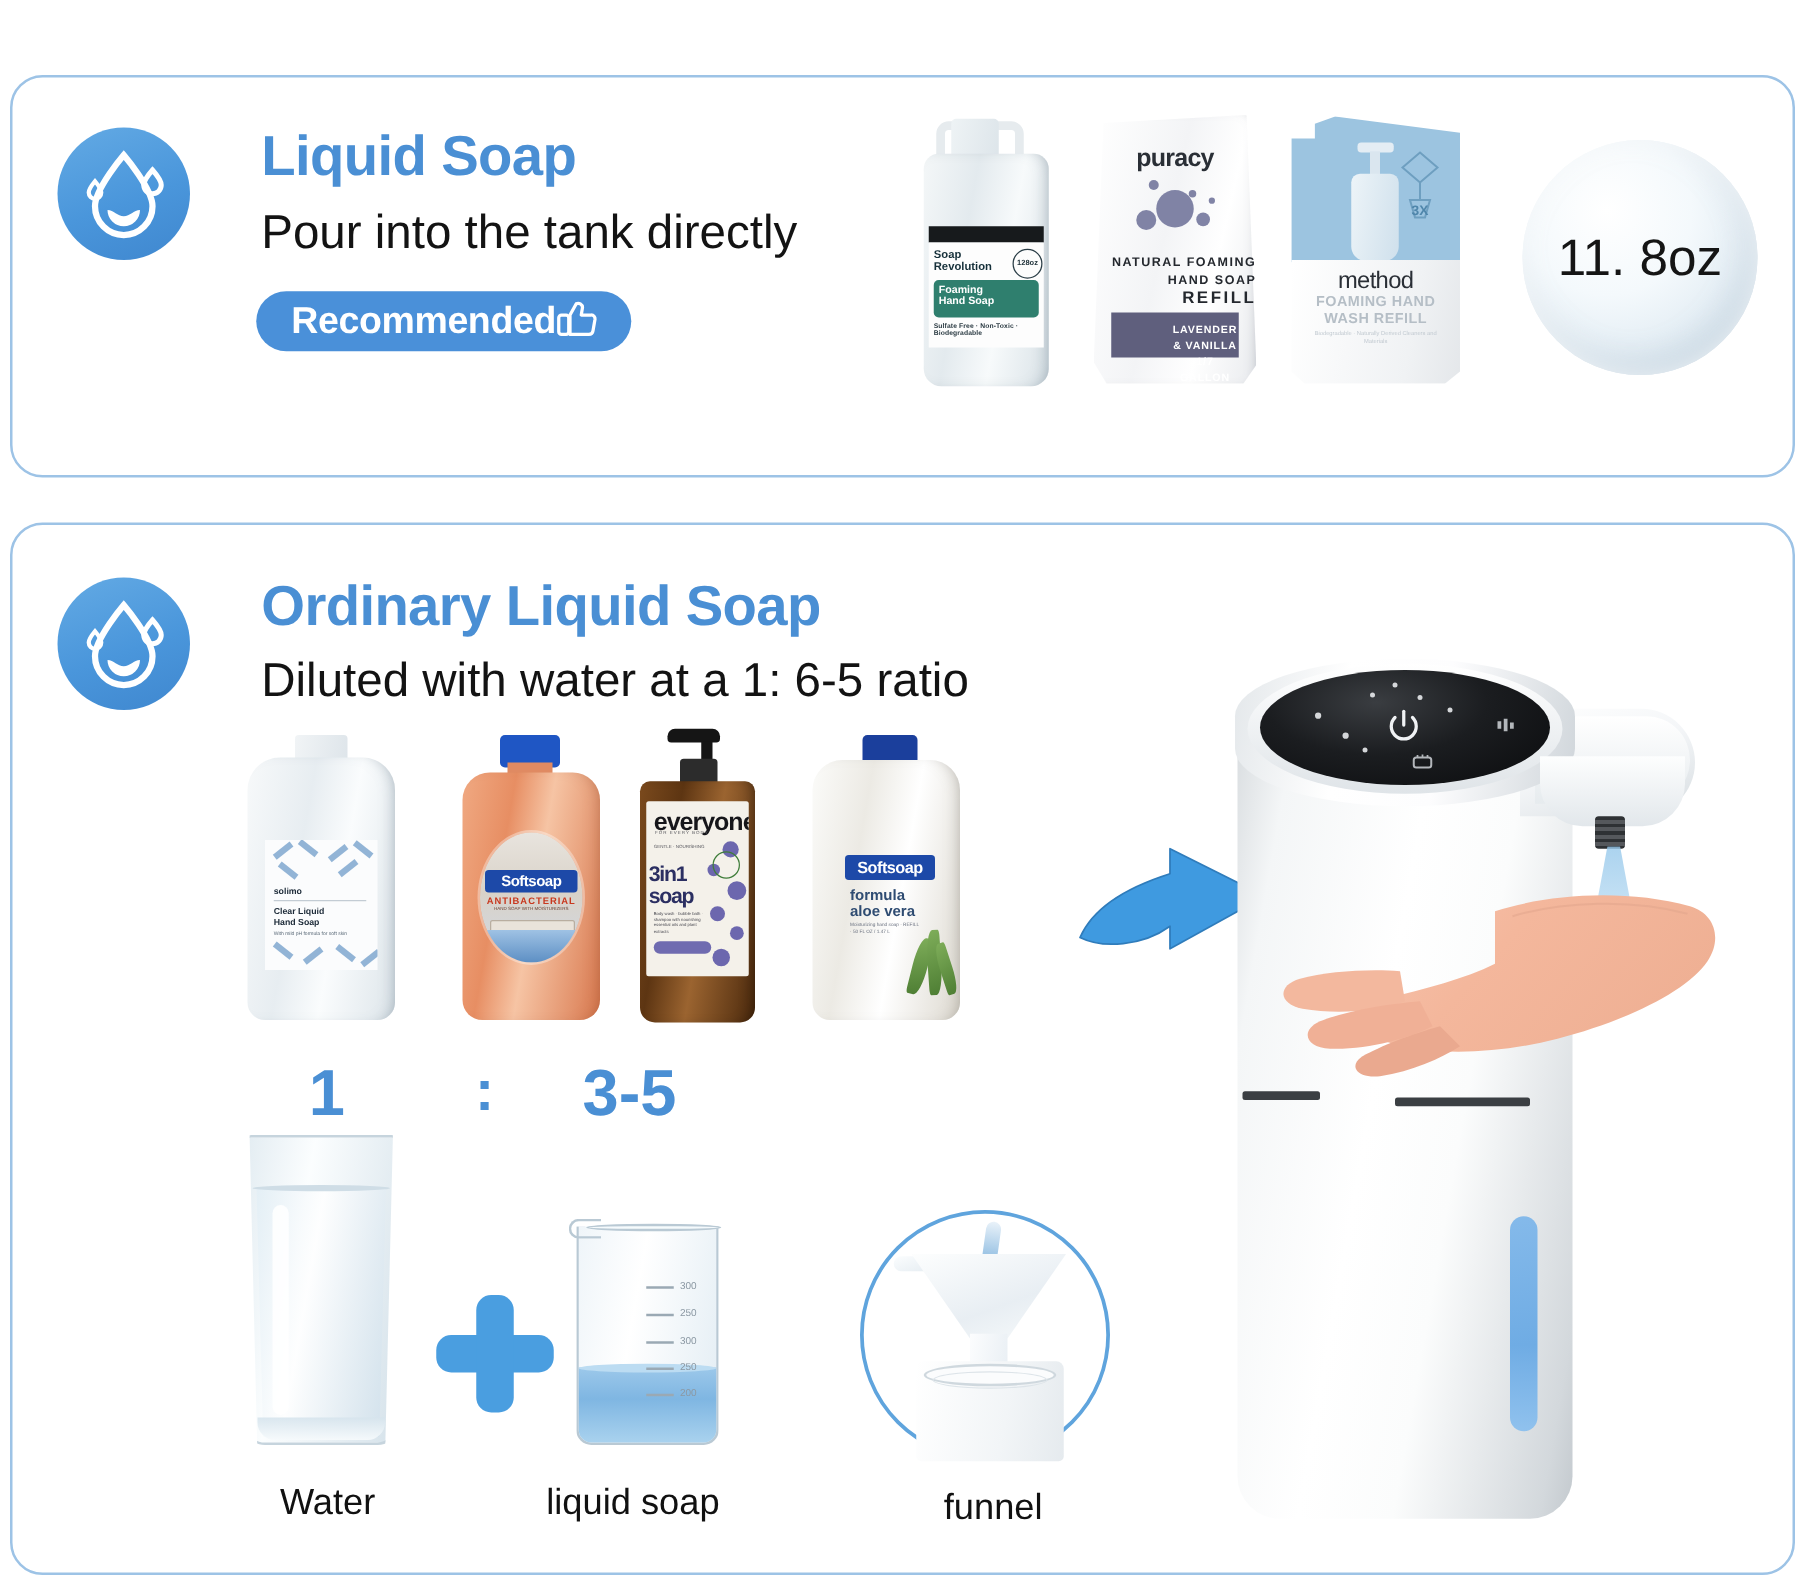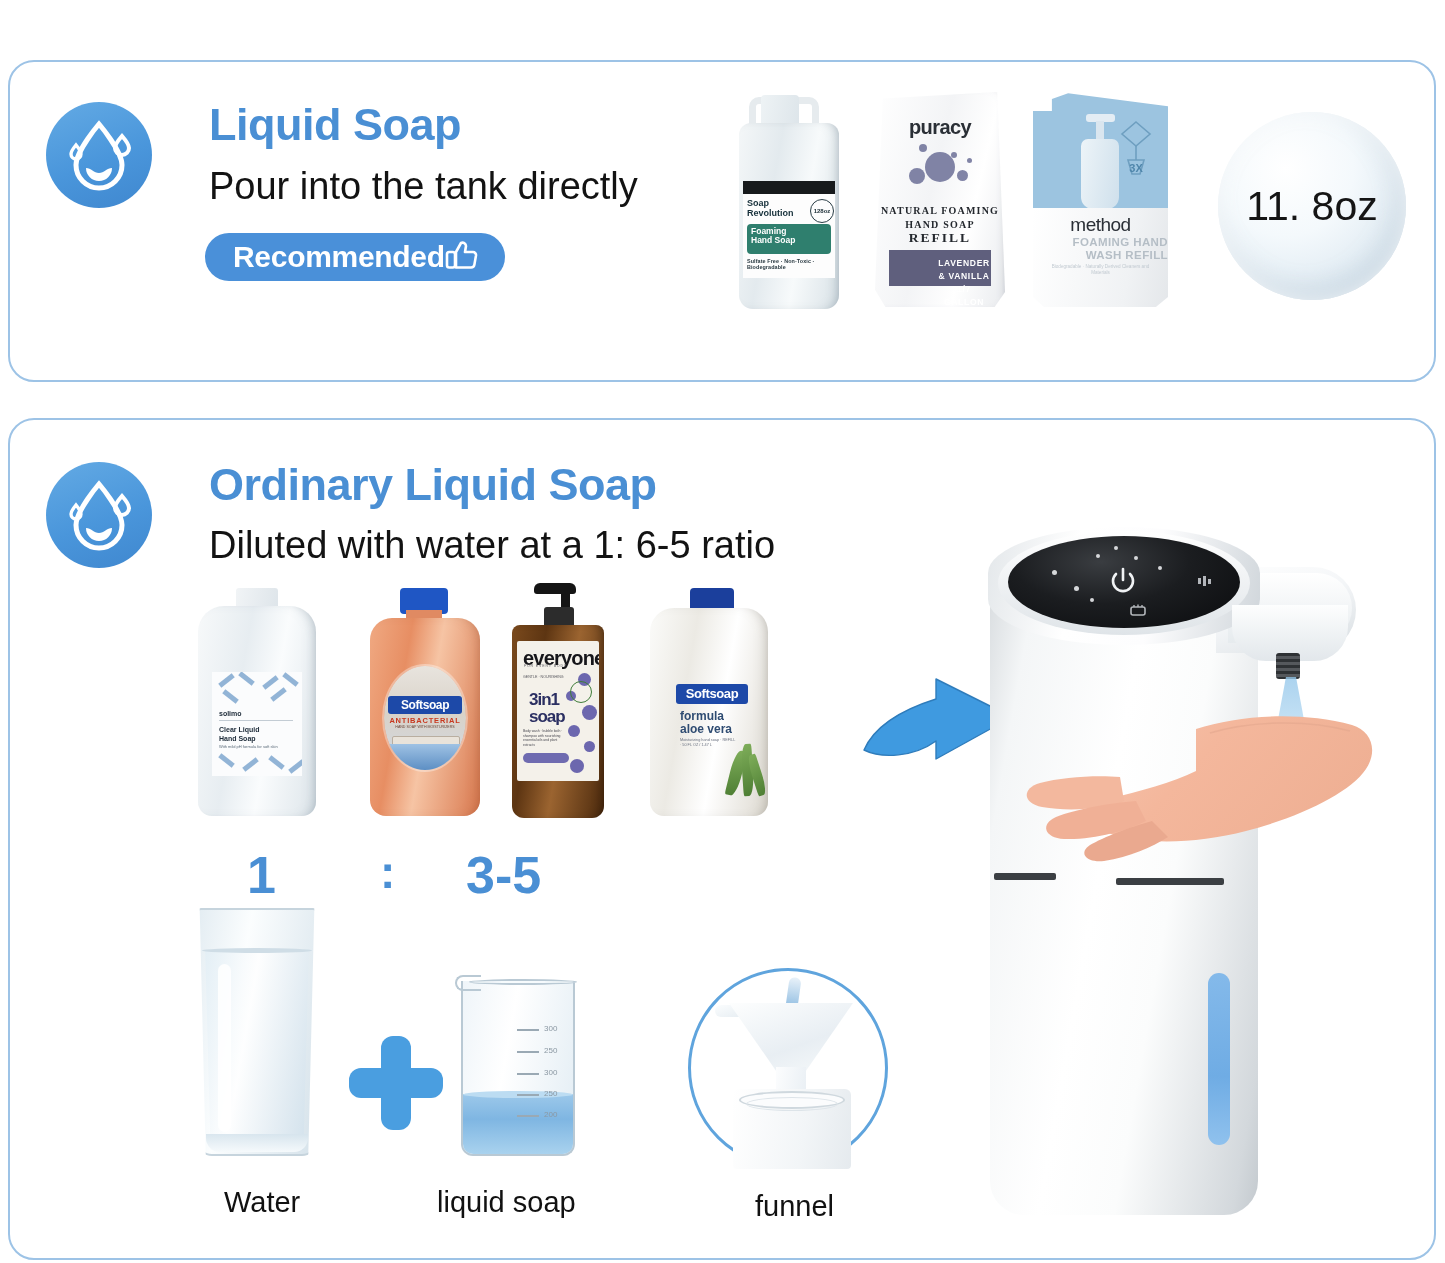--- a/index.html
+++ b/index.html
@@ -73,42 +73,42 @@
   #prod-puracy{left:875px;top:92px;width:130px;height:215px;}
   .pu-body{position:absolute;left:0;top:0;width:130px;height:215px;
     background:linear-gradient(103deg,#ffffff 0%,#f3f4f6 44%,#ffffff 70%,#e9ebee 100%);
     border-radius:10px 10px 7px 7px;
     clip-path:polygon(6% 3%,94% 0%,100% 93%,92% 100%,8% 100%,0% 92%);
     box-shadow:inset -6px 0 10px -8px rgba(110,115,130,.55);}
   .pu-brand{position:absolute;left:0;top:24px;width:130px;text-align:center;
     font-size:20px;color:#2a2f36;font-weight:bold;letter-spacing:-.6px;}
   .pu-art{position:absolute;left:30px;top:52px;width:70px;height:56px;}
   .pu-art .bub{position:absolute;border-radius:50%;background:#6b6f96;opacity:.85;}
-  .pu-txt{position:absolute;left:0;top:112px;width:130px;text-align:center;
-    color:#24282e;font-weight:bold;font-size:10px;line-height:13.5px;letter-spacing:1.2px;font-family:Liberation Serif, serif;}
+  .pu-txt{position:absolute;left:0;top:112px;width:130px;text-align:right;
+    color:#24282e;font-weight:bold;font-size:10px;line-height:13.5px;letter-spacing:1.2px;}
   .pu-txt .big{font-size:13.5px;letter-spacing:2px;}
   .pu-chip{position:absolute;left:14px;top:158px;width:102px;height:36px;background:#5f5f7d;
     color:#ffffff;text-align:center;font-size:8.5px;font-weight:bold;letter-spacing:.7px;
     padding-top:7px;box-sizing:border-box;line-height:13px;padding-left:48px;}
 
   
   #prod-method{left:1033px;top:92px;width:135px;height:215px;}
   .me-top{position:absolute;left:0;top:0;width:135px;height:118px;background:#9cc4e0;
     clip-path:polygon(0% 16%,14% 16%,14% 6%,26% 1%,100% 12%,100% 100%,0% 100%);}
   .me-bot{position:absolute;left:0;top:116px;width:135px;height:99px;
     background:linear-gradient(100deg,#ffffff,#f0f2f4 70%,#e4e7ea);
     clip-path:polygon(0% 0%,100% 0%,100% 90%,91% 100%,8% 100%,0% 90%);}
   .me-pump{position:absolute;left:46px;top:22px;width:42px;height:95px;}
   .me-pump .nozzle{position:absolute;left:7px;top:0;width:29px;height:8px;background:#e4edf4;border-radius:3px;}
   .me-pump .stem{position:absolute;left:17px;top:7px;width:8px;height:20px;background:#dae6ef;}
   .me-pump .bulb{position:absolute;left:2px;top:25px;width:38px;height:70px;
     background:linear-gradient(100deg,#edf4f8,#cfe0ec);border-radius:7px 7px 12px 12px;}
   .me-brand{position:absolute;left:0;top:122px;width:135px;text-align:center;
     font-size:19px;color:#2a2f36;letter-spacing:-.5px;}
-  .me-sub{position:absolute;left:0;top:144px;width:135px;text-align:right;
+  .me-sub{position:absolute;left:0;top:144px;width:135px;text-align:center;
     font-size:11.5px;color:#b5bec6;font-weight:bold;line-height:13px;letter-spacing:.4px;}
   .me-fine{position:absolute;left:18px;top:172px;width:99px;font-size:4.6px;color:#c2cad1;
     line-height:6px;text-align:center;}
   .me-3x{position:absolute;right:12px;top:28px;width:40px;height:58px;}
 
   
   #capacity-bubble{
     position:absolute;left:1218px;top:112px;width:188px;height:188px;border-radius:50%;
     background:radial-gradient(circle at 36% 30%,#ffffff 0%,#f4f9fc 38%,#dfeaf2 72%,#c6d8e5 92%,#eef4f8 100%);
     box-shadow:inset 0 0 26px rgba(255,255,255,.95),inset -7px -9px 22px rgba(150,175,195,.5);
@@ -165,21 +165,21 @@
     border-radius:3px;}
   .ev-body{position:absolute;left:0;top:42px;width:92px;height:193px;
     background:linear-gradient(100deg,#7b4a1d 0%,#5d3512 28%,#9b6430 55%,#4c2a0d 100%);
     border-radius:8px 8px 12px 12px;box-shadow:inset -7px 0 12px -8px rgba(20,10,0,.65);}
   .ev-label{position:absolute;left:5px;top:58px;width:82px;height:140px;background:#f4f1ea;
     border-radius:2px;overflow:hidden;}
   .ev-brand{position:absolute;left:6px;top:6px;font-size:20px;font-weight:bold;color:#16161a;
     letter-spacing:-.8px;text-align:right;}
   .ev-brandsub{position:absolute;left:7px;top:23px;font-size:3.6px;color:#5a5a60;letter-spacing:.8px;}
   .ev-tiny{position:absolute;left:6px;top:34px;width:44px;font-size:3.6px;color:#55555c;line-height:5px;}
-  .ev-3in1{position:absolute;left:12px;top:50px;font-size:17px;font-weight:bold;color:#2b2f62;
+  .ev-3in1{position:absolute;left:2px;top:50px;font-size:17px;font-weight:bold;color:#2b2f62;
     line-height:17px;letter-spacing:-1px;}
   .ev-desc{position:absolute;left:6px;top:88px;width:46px;font-size:3.4px;color:#4b4b53;line-height:4.6px;}
   .ev-pill{position:absolute;left:6px;top:112px;width:46px;height:10px;background:#6f6bb0;border-radius:5px;}
   .ev-dots{position:absolute;right:1px;top:26px;width:32px;height:110px;}
   .ev-dots i{position:absolute;border-radius:50%;background:#6c67ae;}
   .ev-leaf{position:absolute;right:7px;top:40px;width:20px;height:20px;border:1.4px solid #3f7d3a;
     border-radius:50%;}
 
   
   #bottle-softsoap-aloe{left:650px;top:588px;width:118px;height:228px;}

